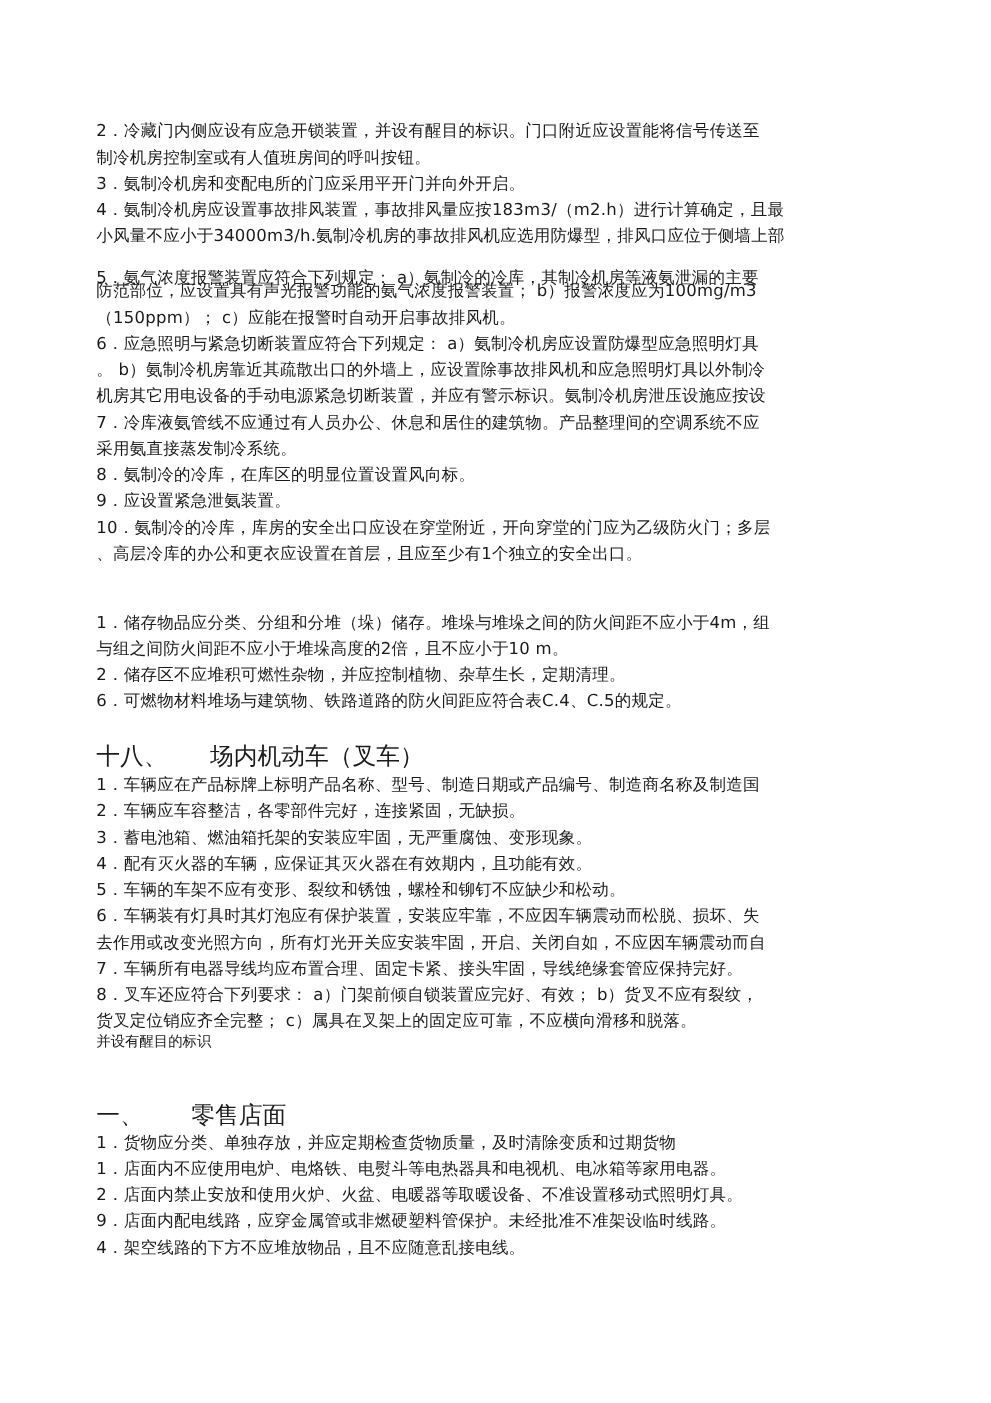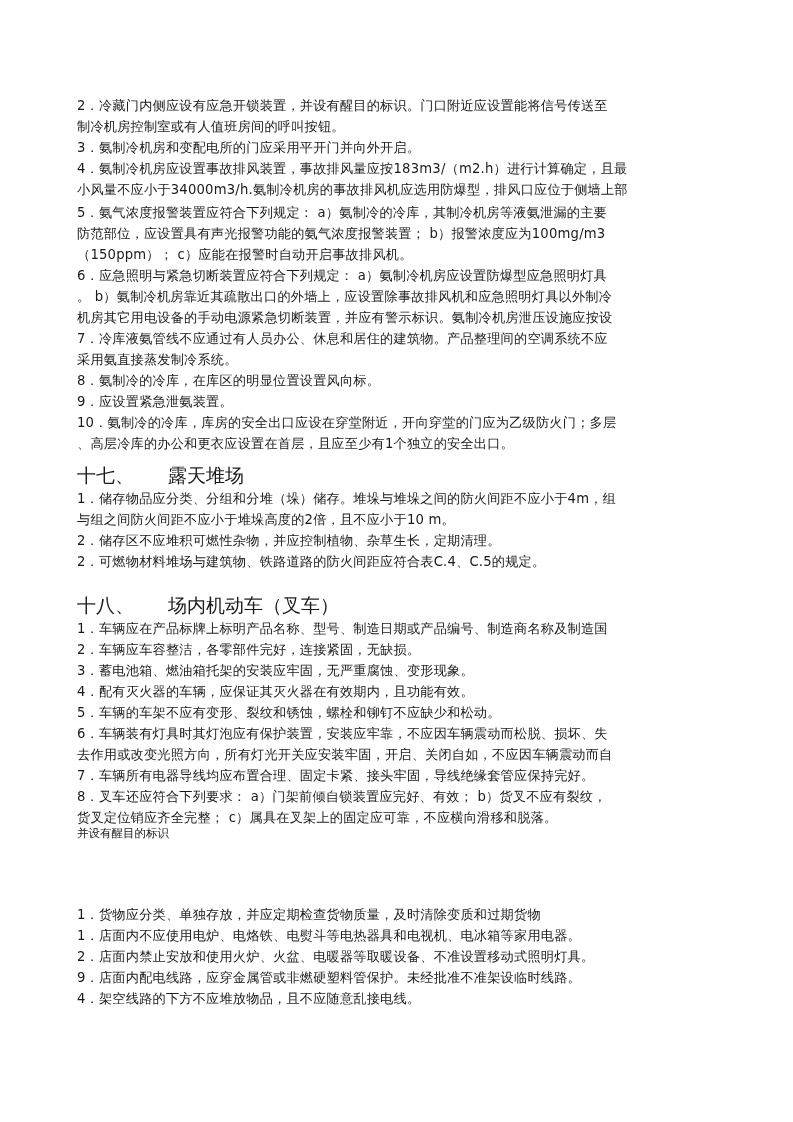--- a/index.html
+++ b/index.html
@@ -20,61 +20,61 @@
 <body>
 
 <div class="page">
 
   <div>
     <div class="line" style="top:96px">2．冷藏门内侧应设有应急开锁装置，并设有醒目的标识。门口附近应设置能将信号传送至</div>
     <div class="line" style="top:117px">制冷机房控制室或有人值班房间的呼叫按钮。</div>
     <div class="line" style="top:138px">3．氨制冷机房和变配电所的门应采用平开门并向外开启。</div>
     <div class="line" style="top:159px">4．氨制冷机房应设置事故排风装置，事故排风量应按183m3/（m2.h）进行计算确定，且最</div>
     <div class="line" style="top:180px">小风量不应小于34000m3/h.氨制冷机房的事故排风机应选用防爆型，排风口应位于侧墙上部</div>
-    <div class="line" style="top:203px">5．氨气浓度报警装置应符合下列规定： a）氨制冷的冷库，其制冷机房等液氨泄漏的主要</div>
+    <div class="line" style="top:213px">5．氨气浓度报警装置应符合下列规定： a）氨制冷的冷库，其制冷机房等液氨泄漏的主要</div>
     <div class="line" style="top:224px">防范部位，应设置具有声光报警功能的氨气浓度报警装置； b）报警浓度应为100mg/m3</div>
     <div class="line" style="top:245px">（150ppm）； c）应能在报警时自动开启事故排风机。</div>
     <div class="line" style="top:266px">6．应急照明与紧急切断装置应符合下列规定： a）氨制冷机房应设置防爆型应急照明灯具</div>
     <div class="line" style="top:287px">。 b）氨制冷机房靠近其疏散出口的外墙上，应设置除事故排风机和应急照明灯具以外制冷</div>
     <div class="line" style="top:308px">机房其它用电设备的手动电源紧急切断装置，并应有警示标识。氨制冷机房泄压设施应按设</div>
     <div class="line" style="top:329px">7．冷库液氨管线不应通过有人员办公、休息和居住的建筑物。产品整理间的空调系统不应</div>
     <div class="line" style="top:350px">采用氨直接蒸发制冷系统。</div>
     <div class="line" style="top:371px">8．氨制冷的冷库，在库区的明显位置设置风向标。</div>
     <div class="line" style="top:392px">9．应设置紧急泄氨装置。</div>
     <div class="line" style="top:413px">10．氨制冷的冷库，库房的安全出口应设在穿堂附近，开向穿堂的门应为乙级防火门；多层</div>
     <div class="line" style="top:434px">、高层冷库的办公和更衣应设置在首层，且应至少有1个独立的安全出口。</div>
   </div>
 
-  <div class="h2" style="top:463px">
-    <span>十七、</span><span class="gap"></span><span>露天堆场</span>
-  </div>
   <div>
     <div class="line" style="top:489px">1．储存物品应分类、分组和分堆（垛）储存。堆垛与堆垛之间的防火间距不应小于4m，组</div>
     <div class="line" style="top:510px">与组之间防火间距不应小于堆垛高度的2倍，且不应小于10 m。</div>
     <div class="line" style="top:531px">2．储存区不应堆积可燃性杂物，并应控制植物、杂草生长，定期清理。</div>
-    <div class="line" style="top:552px">2．可燃物材料堆场与建筑物、铁路道路的防火间距应符合表C.4、C.5的规定。</div>
+    <div class="line" style="top:552px">6．可燃物材料堆场与建筑物、铁路道路的防火间距应符合表C.4、C.5的规定。</div>
   </div>
 
   <div class="h2" style="top:593px">
     <span>十八、</span><span class="gap"></span><span>场内机动车（叉车）</span>
   </div>
   <div>
     <div class="line" style="top:619px">1．车辆应在产品标牌上标明产品名称、型号、制造日期或产品编号、制造商名称及制造国</div>
     <div class="line" style="top:640px">2．车辆应车容整洁，各零部件完好，连接紧固，无缺损。</div>
     <div class="line" style="top:661px">3．蓄电池箱、燃油箱托架的安装应牢固，无严重腐蚀、变形现象。</div>
     <div class="line" style="top:682px">4．配有灭火器的车辆，应保证其灭火器在有效期内，且功能有效。</div>
     <div class="line" style="top:703px">5．车辆的车架不应有变形、裂纹和锈蚀，螺栓和铆钉不应缺少和松动。</div>
     <div class="line" style="top:724px">6．车辆装有灯具时其灯泡应有保护装置，安装应牢靠，不应因车辆震动而松脱、损坏、失</div>
     <div class="line" style="top:745px">去作用或改变光照方向，所有灯光开关应安装牢固，开启、关闭自如，不应因车辆震动而自</div>
     <div class="line" style="top:766px">7．车辆所有电器导线均应布置合理、固定卡紧、接头牢固，导线绝缘套管应保持完好。</div>
     <div class="line" style="top:787px">8．叉车还应符合下列要求： a）门架前倾自锁装置应完好、有效； b）货叉不应有裂纹，</div>
     <div class="line" style="top:808px">货叉定位销应齐全完整； c）属具在叉架上的固定应可靠，不应横向滑移和脱落。</div>
   </div>
   <div class="caption" style="top:825px">并设有醒目的标识</div>
 
+  <div class="h3" style="top:880px">
+    <span>一、</span><span class="gap"></span><span>零售店面</span>
+  </div>
   <div>
     <div class="line" style="top:905px">1．货物应分类、单独存放，并应定期检查货物质量，及时清除变质和过期货物</div>
     <div class="line" style="top:926px">1．店面内不应使用电炉、电烙铁、电熨斗等电热器具和电视机、电冰箱等家用电器。</div>
     <div class="line" style="top:947px">2．店面内禁止安放和使用火炉、火盆、电暖器等取暖设备、不准设置移动式照明灯具。</div>
     <div class="line" style="top:968px">9．店面内配电线路，应穿金属管或非燃硬塑料管保护。未经批准不准架设临时线路。</div>
     <div class="line" style="top:989px">4．架空线路的下方不应堆放物品，且不应随意乱接电线。</div>
   </div>
 
 </div>
 

